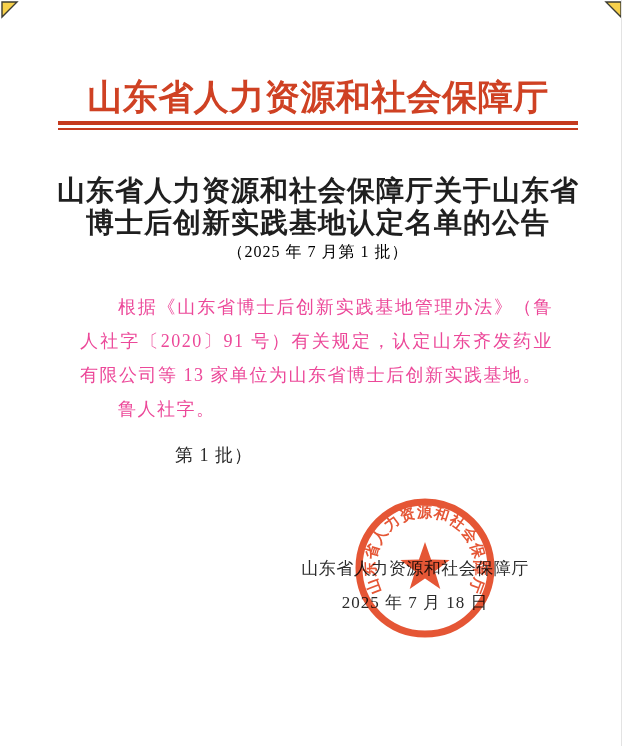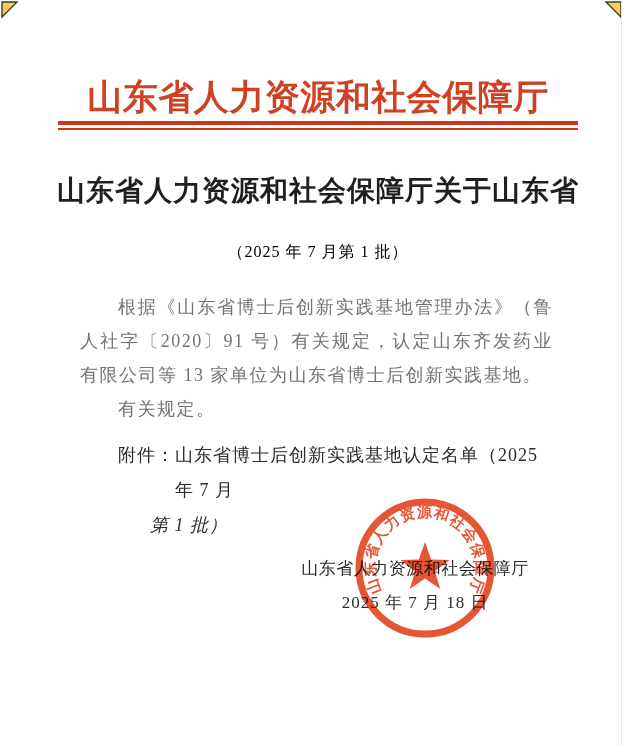--- a/index.html
+++ b/index.html
@@ -50,32 +50,32 @@
     font-size:28px;font-weight:bold;line-height:32px;
     letter-spacing:1px;
   }
   .batch-note{
     position:absolute;left:48px;top:242px;width:540px;
     text-align:center;color:#000000;
     font-size:16px;letter-spacing:1px;
   }
   .body-text{
     position:absolute;left:80px;top:290px;width:473px;
-    color:#737373;font-size:18px;line-height:34px;
+    color:#ec4899;font-size:18px;line-height:34px;
     letter-spacing:1.5px;text-align:justify;
   }
   .body-text p{margin:0;text-indent:38px;}
   .attachment{
     position:absolute;left:118px;top:438px;width:440px;
     color:#2b2b2b;font-size:18px;line-height:35px;
     letter-spacing:1px;
   }
   .attachment .row{display:flex;}
   .attachment .lbl{white-space:nowrap;}
-  .attachment .att-line2{margin-left:32px;font-style:italic;}
+  .attachment .att-line2{margin-left:57px;}
   .signature{
     position:absolute;left:415px;top:557px;width:0;
     text-align:center;color:#2b2b2b;
   }
   .signature .agency{
     position:absolute;left:-150px;top:0;width:300px;
     font-size:17px;letter-spacing:0.5px;white-space:nowrap;
   }
   .signature .date{
     position:absolute;left:-150px;top:34px;width:300px;
@@ -105,34 +105,31 @@
   <svg class="corner tr" viewBox="0 0 18 18">
     <polygon points="2,1 17,1 17,16"></polygon>
   </svg>
 
   <div class="letterhead">山东省人力资源和社会保障厅</div>
 
   <div class="divider"></div>
 
   <div class="doc-title">
     <div>山东省人力资源和社会保障厅关于山东省</div>
+    <div>博士后创新实践基地认定名单的公告</div>
   </div>
 
   <div class="batch-note">（2025 年 7 月第 1 批）</div>
 
   <div class="body-text">
     <p>根据《山东省博士后创新实践基地管理办法》（鲁人社字〔2020〕91 号）有关规定，认定山东齐发药业有限公司等 13 家单位为山东省博士后创新实践基地。</p>
-    <p>有关规定。</p>
+    <p>鲁人社字。</p>
   </div>
 
   <div class="attachment">
-    <div class="row">
-      <span class="lbl">附件：</span>
-      <span>山东省博士后创新实践基地认定名单（2025 年 7 月</span>
-    </div>
     <div class="att-line2">第 1 批）</div>
   </div>
 
   <div class="signature">
     <div class="agency">山东省人力资源和社会保障厅</div>
     <div class="date">2025 年 7 月 18 日</div>
   </div>
 
   <svg class="seal" viewBox="0 0 160 160">
     <defs>

